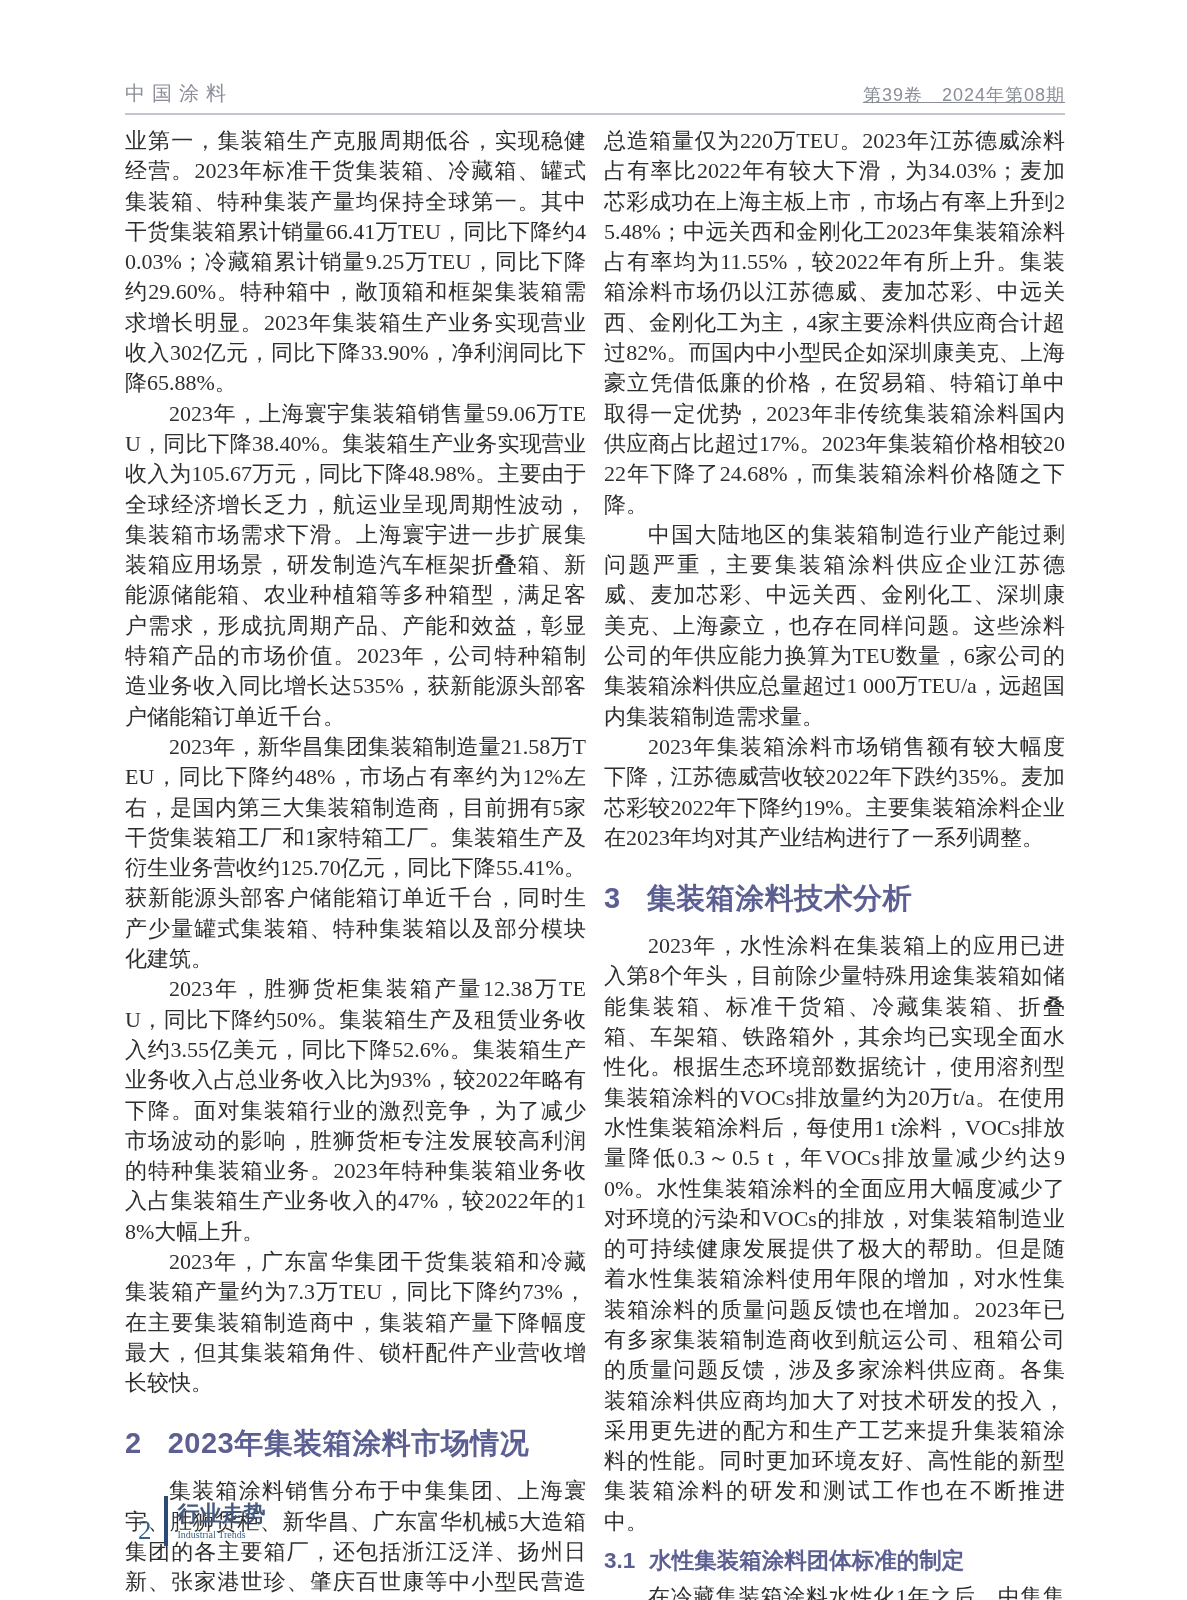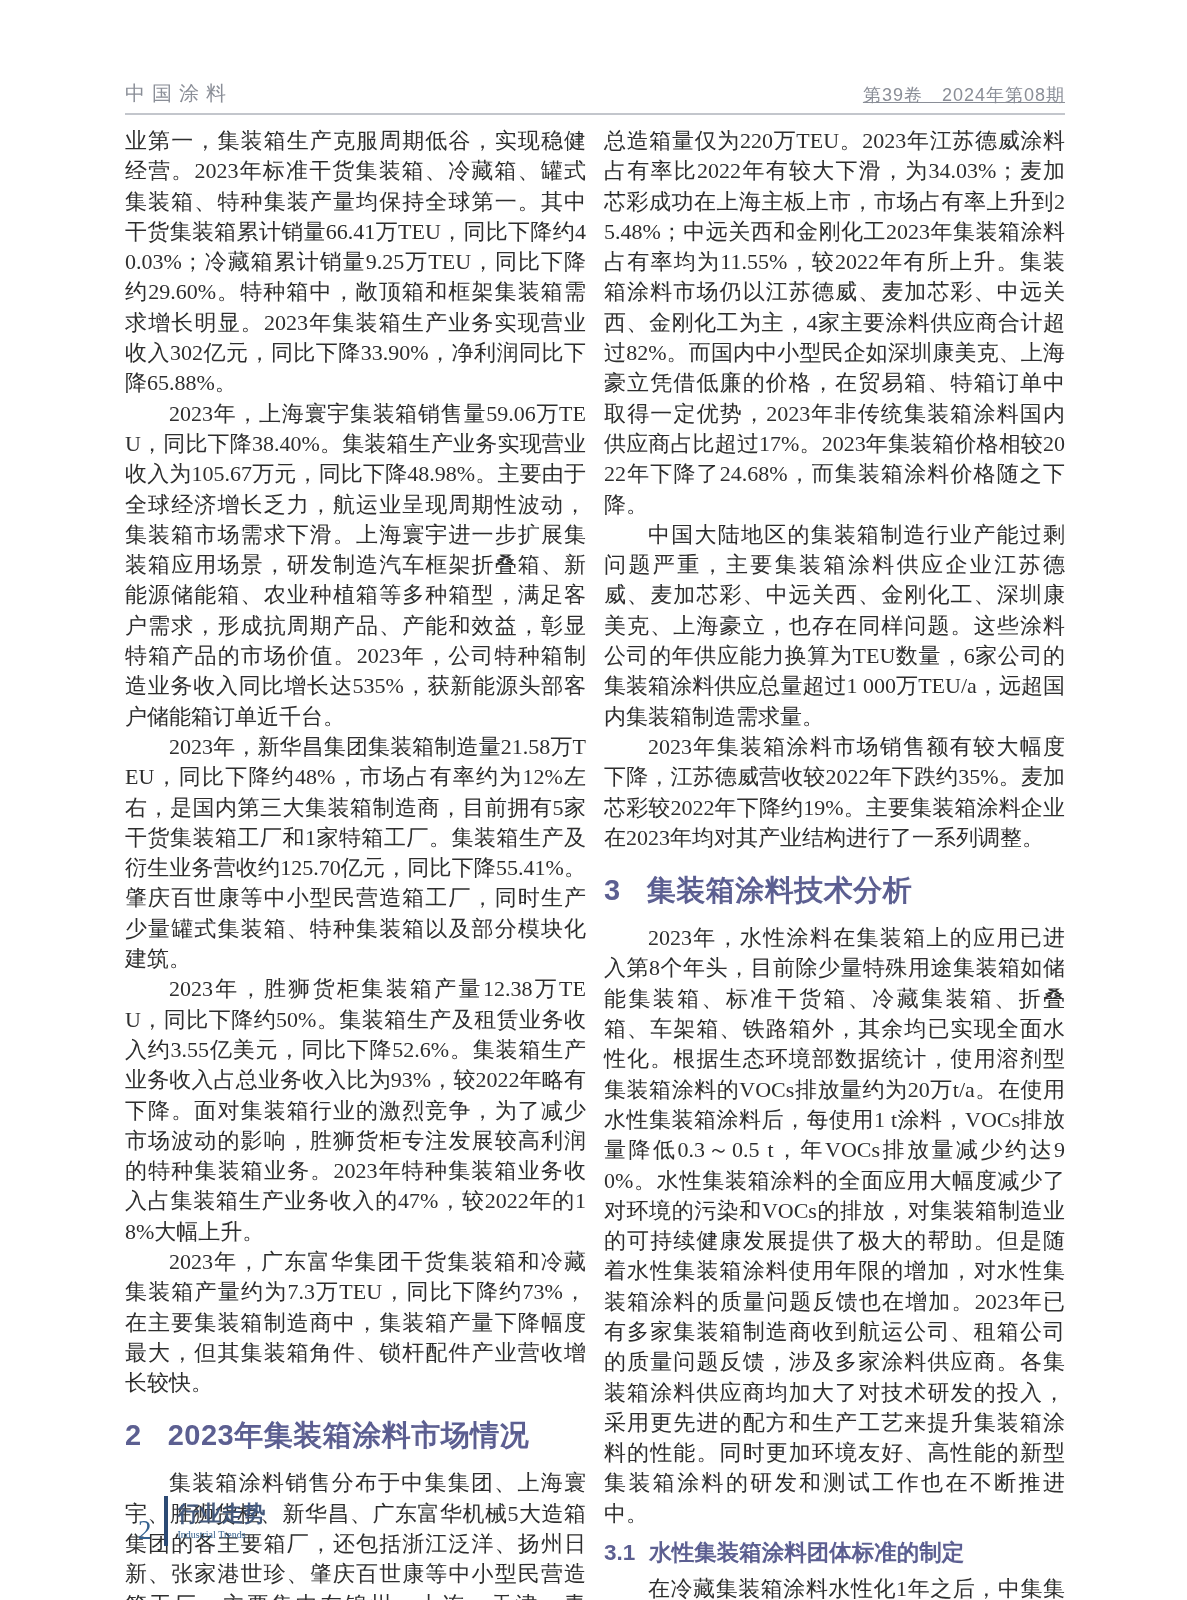--- a/index.html
+++ b/index.html
@@ -35,21 +35,21 @@
     font-size:22px;
     line-height:30.3px;
     text-align:justify;
     color:#2e2e2e;
     text-indent:2em;
     word-break:break-all;
   }
   .col p.cont{text-indent:0;}
 
   h2.section{
-    margin:18px 0 12px 0;
+    margin:26px 0 12px 0;
     font-family:"Liberation Sans","DejaVu Sans",sans-serif;
     font-size:29px;font-weight:700;color:#5c5f91;
     letter-spacing:0.5px;
   }
   h2.section .num{margin-right:26px;}
   h3.subsection{
     margin:8px 0 6px 0;
     font-family:"Liberation Sans","DejaVu Sans",sans-serif;
     font-size:22.5px;font-weight:700;color:#5c5f91;
   }
@@ -86,21 +86,21 @@
   <div class="header">
     <span class="journal">中国涂料</span>
     <span class="issue">第39卷　2024年第08期</span>
   </div>
 
   <div class="columns">
 
     <div class="col">
       <p class="cont">业第一，集装箱生产克服周期低谷，实现稳健经营。2023年标准干货集装箱、冷藏箱、罐式集装箱、特种集装产量均保持全球第一。其中干货集装箱累计销量66.41万TEU，同比下降约40.03%；冷藏箱累计销量9.25万TEU，同比下降约29.60%。特种箱中，敞顶箱和框架集装箱需求增长明显。2023年集装箱生产业务实现营业收入302亿元，同比下降33.90%，净利润同比下降65.88%。</p>
       <p>2023年，上海寰宇集装箱销售量59.06万TEU，同比下降38.40%。集装箱生产业务实现营业收入为105.67万元，同比下降48.98%。主要由于全球经济增长乏力，航运业呈现周期性波动，集装箱市场需求下滑。上海寰宇进一步扩展集装箱应用场景，研发制造汽车框架折叠箱、新能源储能箱、农业种植箱等多种箱型，满足客户需求，形成抗周期产品、产能和效益，彰显特箱产品的市场价值。2023年，公司特种箱制造业务收入同比增长达535%，获新能源头部客户储能箱订单近千台。</p>
-      <p>2023年，新华昌集团集装箱制造量21.58万TEU，同比下降约48%，市场占有率约为12%左右，是国内第三大集装箱制造商，目前拥有5家干货集装箱工厂和1家特箱工厂。集装箱生产及衍生业务营收约125.70亿元，同比下降55.41%。肇庆百世康等中小型民营造箱工厂，同时生产少量罐式集装箱、特种集装箱以及部分模块化建筑。</p>
+      <p>2023年，新华昌集团集装箱制造量21.58万TEU，同比下降约48%，市场占有率约为12%左右，是国内第三大集装箱制造商，目前拥有5家干货集装箱工厂和1家特箱工厂。集装箱生产及衍生业务营收约125.70亿元，同比下降55.41%。获新能源头部客户储能箱订单近千台，同时生产少量罐式集装箱、特种集装箱以及部分模块化建筑。</p>
       <p>2023年，胜狮货柜集装箱产量12.38万TEU，同比下降约50%。集装箱生产及租赁业务收入约3.55亿美元，同比下降52.6%。集装箱生产业务收入占总业务收入比为93%，较2022年略有下降。面对集装箱行业的激烈竞争，为了减少市场波动的影响，胜狮货柜专注发展较高利润的特种集装箱业务。2023年特种集装箱业务收入占集装箱生产业务收入的47%，较2022年的18%大幅上升。</p>
       <p>2023年，广东富华集团干货集装箱和冷藏集装箱产量约为7.3万TEU，同比下降约73%，在主要集装箱制造商中，集装箱产量下降幅度最大，但其集装箱角件、锁杆配件产业营收增长较快。</p>
 
       <h2 class="section">
         <span class="num">2</span><span>2023年集装箱涂料市场情况</span>
       </h2>
 
       <p>集装箱涂料销售分布于中集集团、上海寰宇、胜狮货柜、新华昌、广东富华机械5大造箱集团的各主要箱厂，还包括浙江泛洋、扬州日新、张家港世珍、肇庆百世康等中小型民营造箱工厂，主要集中在锦州、大连、天津、青岛、连云港、扬州、常州、苏州、上海、厦门、广州、深圳等沿海省市区域。</p>
 
     </div>

